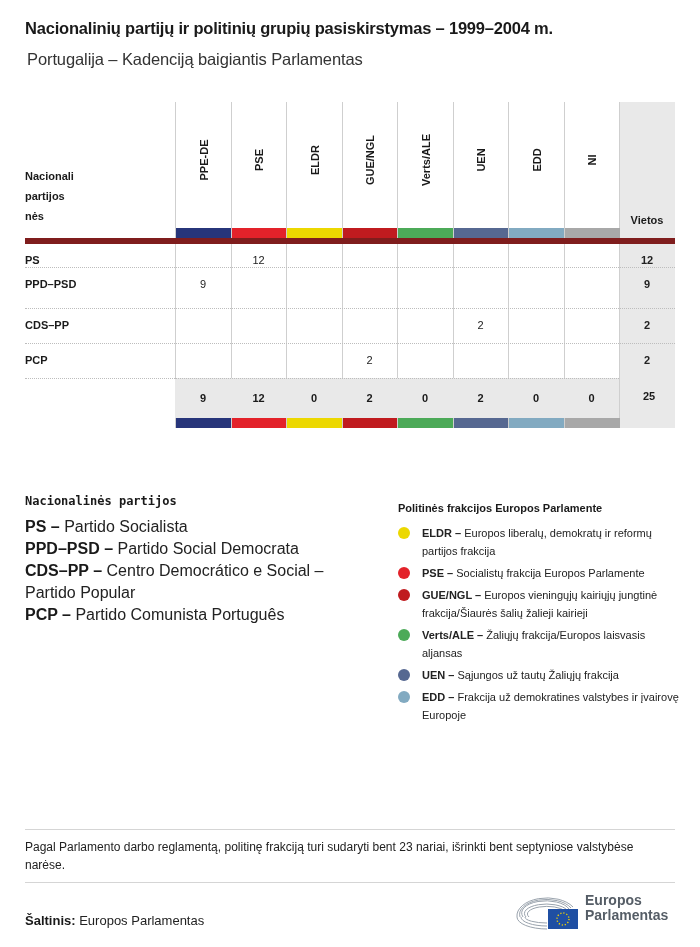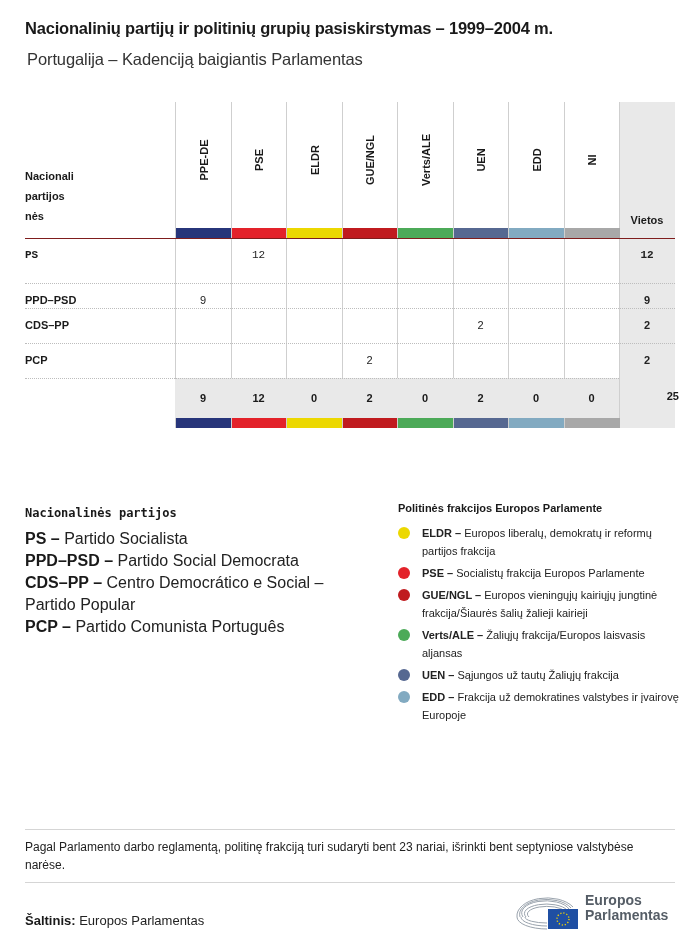--- a/index.html
+++ b/index.html
@@ -43,43 +43,43 @@
     background: #e9e9e9;
   }
   .vietos-label {
     position: absolute; left: 0; width: 56px; top: 112px; text-align: center;
     font-size: 11px; font-weight: bold; color: #1a1a1a;
   }
   .row {
     position: absolute; left: 0; width: 650px; height: 35px;
     border-top: 1px dotted #bdbdbd;
   }
-  .row.first { border-top: 1px solid #7f1d1d; font-family: Liberation Mono, monospace; }
+  .row.first { border-top: 6px solid #7f1d1d; }
   .row-label {
     position: absolute; left: 0; top: 10px; font-size: 11px; font-weight: bold; color: #1a1a1a;
   }
   .cell {
     position: absolute; top: 10px; width: 56px; text-align: center; font-size: 11px; color: #222;
   }
   .cell.total { font-weight: bold; }
   .totals-row {
     position: absolute; left: 150px; top: 276px; width: 444px; height: 40px;
     background: #e9e9e9; border-top: 1px dotted #bdbdbd;
   }
   .totals-line { position: absolute; left: 0; top: 276px; width: 150px; border-top: 1px dotted #bdbdbd; }
   .tot-cell {
     position: absolute; top: 13px; width: 56px; text-align: center;
     font-size: 11px; font-weight: bold; color: #1a1a1a;
   }
   .grand {
-    position: absolute; left: 594px; top: 288px; width: 60px; text-align: right;
+    position: absolute; left: 594px; top: 288px; width: 60px; text-align: center;
     font-size: 11px; font-weight: bold;
   }
   
-  .leg-left { position: absolute; left: 25px; top: 506px; width: 350px; }
+  .leg-left { position: absolute; left: 25px; top: 494px; width: 350px; }
   .leg-left h3 {
     font-family: "DejaVu Sans Mono", "Liberation Mono", monospace;
     font-size: 12px; font-weight: bold; margin-bottom: 8px; color: #1a1a1a;
   }
   .leg-left .item { font-size: 16px; line-height: 22px; color: #222; }
   .leg-left .item b { color: #1a1a1a; }
   .leg-right { position: absolute; left: 398px; top: 502px; width: 285px; }
   .leg-right h3 { font-size: 11px; font-weight: bold; margin-bottom: 10px; color: #1a1a1a; }
   .gitem { position: relative; padding-left: 24px; font-size: 11px; line-height: 18px; margin-bottom: 4px; color: #222; }
   .gitem .dot {
@@ -174,21 +174,21 @@
     <div class="cell" style="left:150px"></div>
     <div class="cell" style="left:205.5px">12</div>
     <div class="cell" style="left:261px"></div>
     <div class="cell" style="left:316.5px"></div>
     <div class="cell" style="left:372px"></div>
     <div class="cell" style="left:427.5px"></div>
     <div class="cell" style="left:483px"></div>
     <div class="cell" style="left:538.5px"></div>
     <div class="cell total" style="left:594px">12</div>
   </div>
-  <div class="row" style="top:181px">
+  <div class="row" style="top:165px">
     <div class="row-label">PPD–PSD</div>
     <div class="cell" style="left:150px">9</div>
     <div class="cell" style="left:205.5px"></div>
     <div class="cell" style="left:261px"></div>
     <div class="cell" style="left:316.5px"></div>
     <div class="cell" style="left:372px"></div>
     <div class="cell" style="left:427.5px"></div>
     <div class="cell" style="left:483px"></div>
     <div class="cell" style="left:538.5px"></div>
     <div class="cell total" style="left:594px">9</div>

